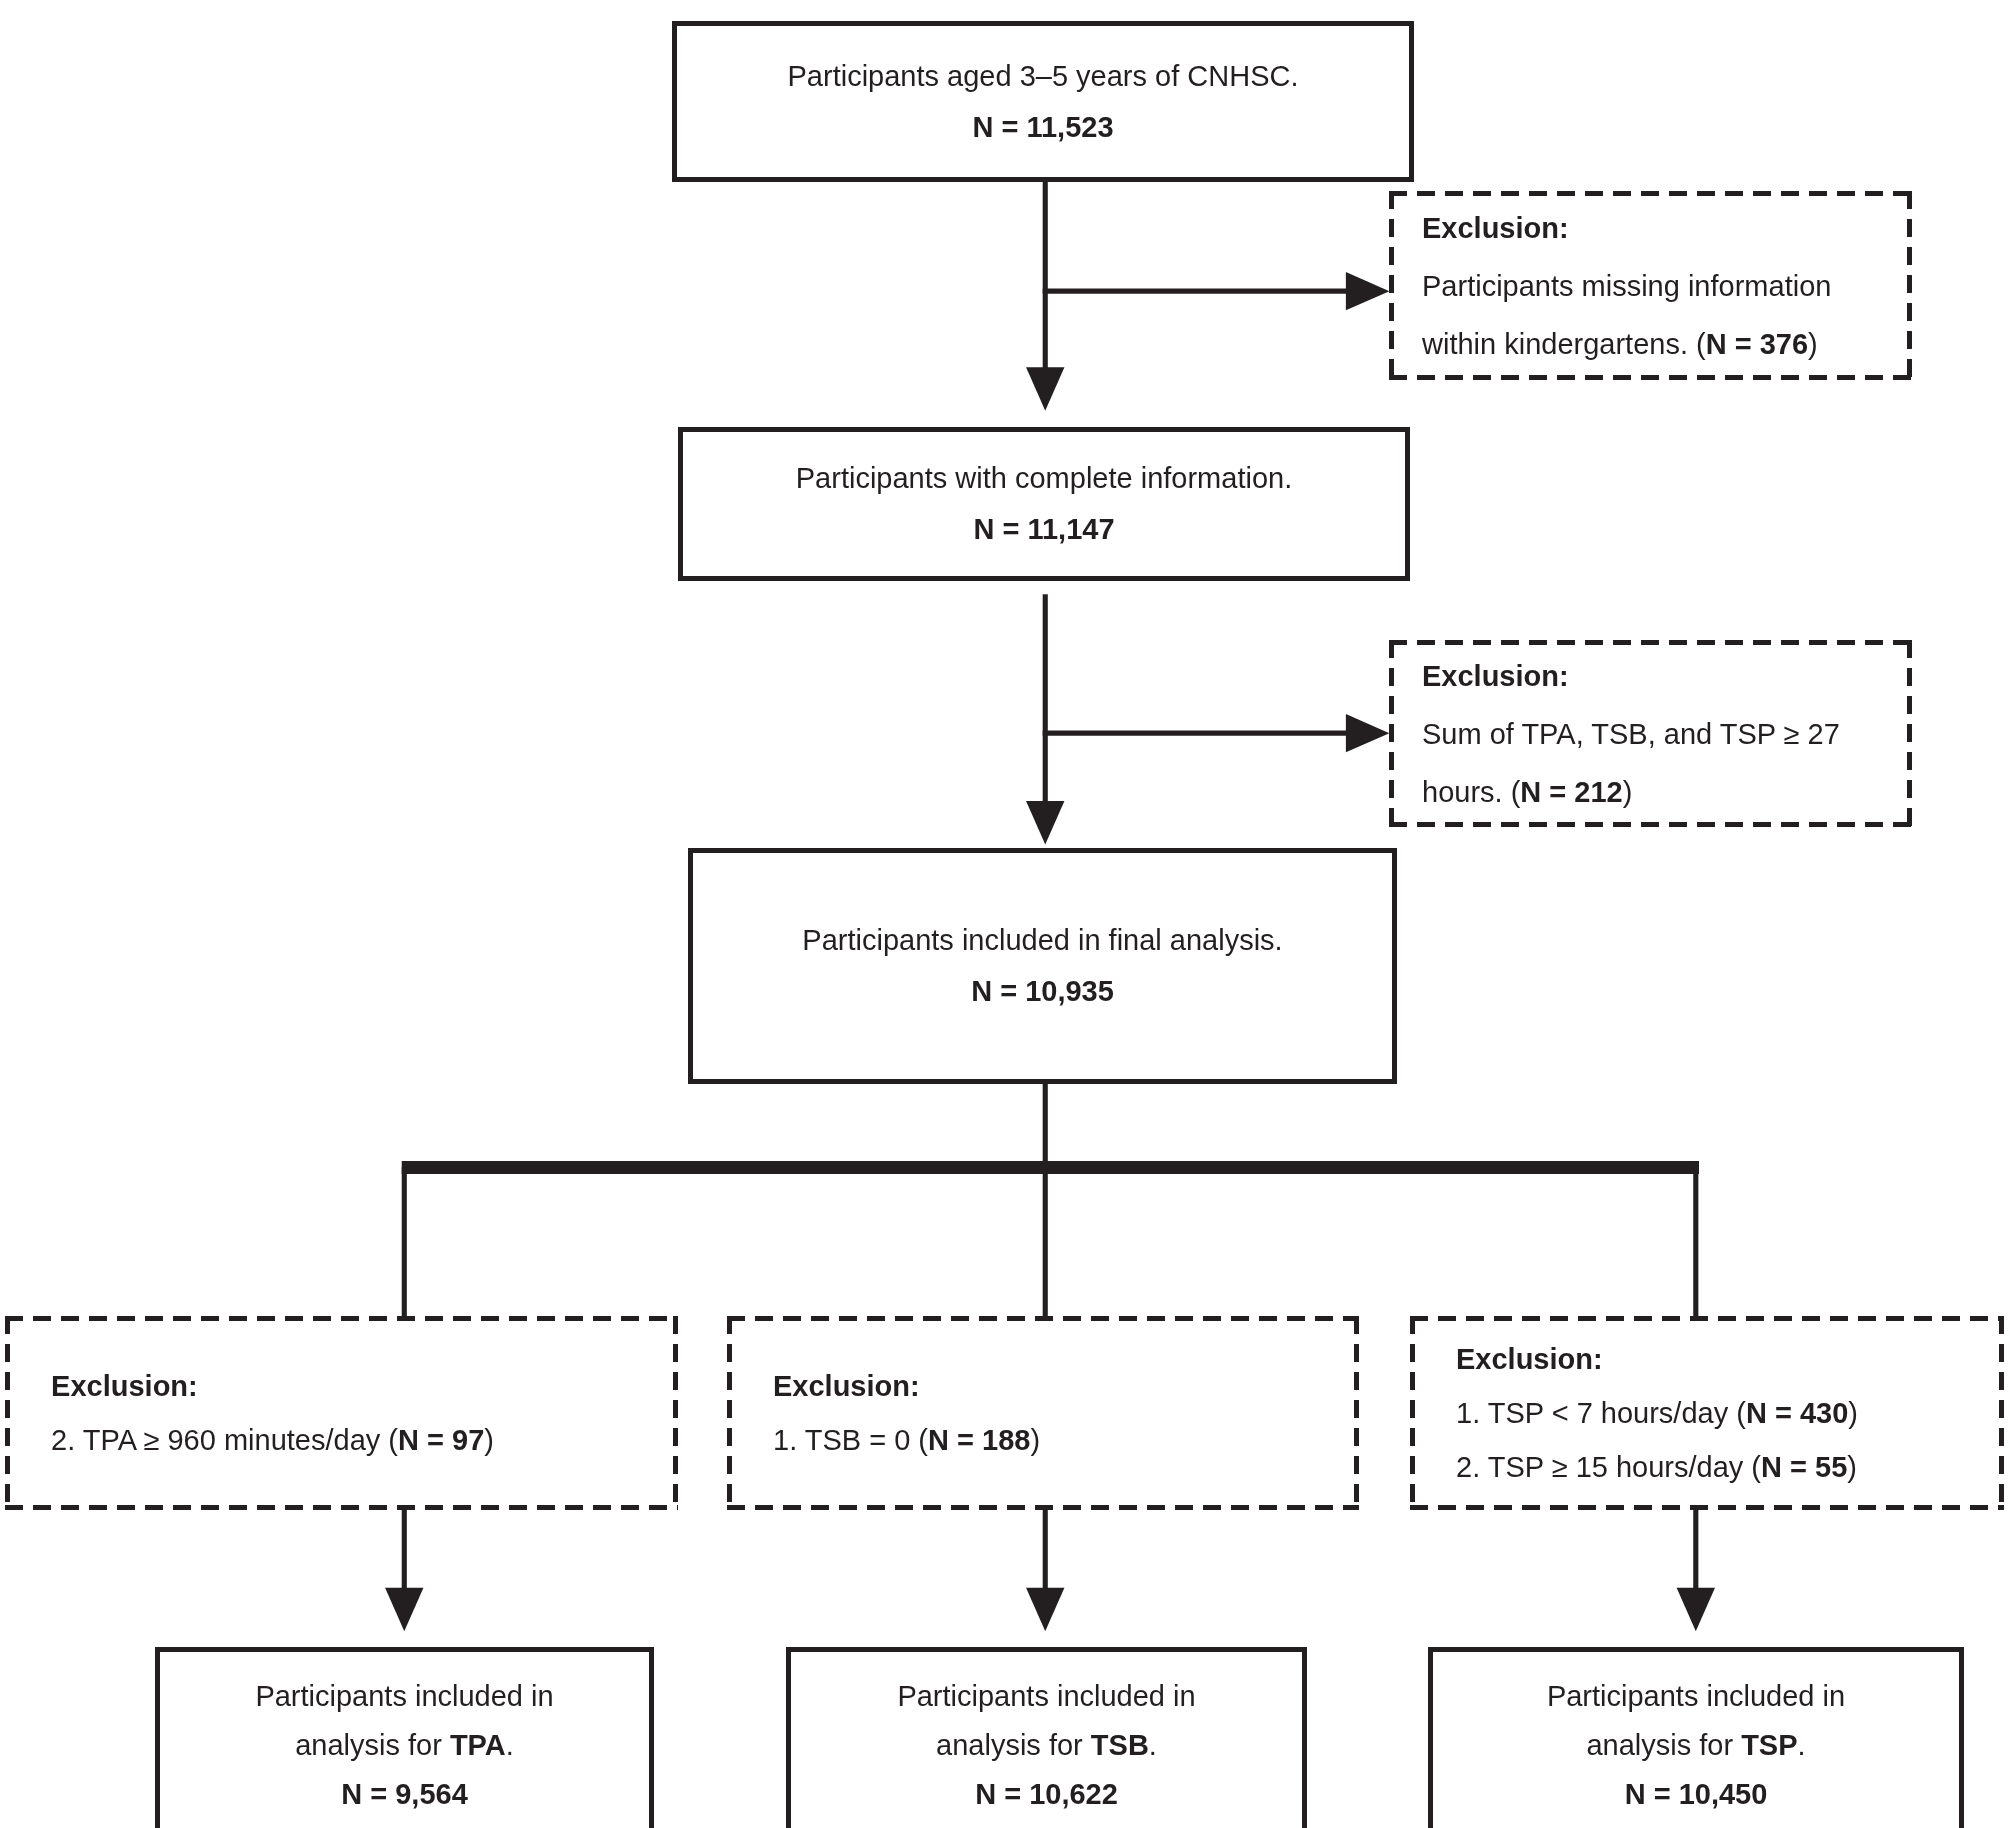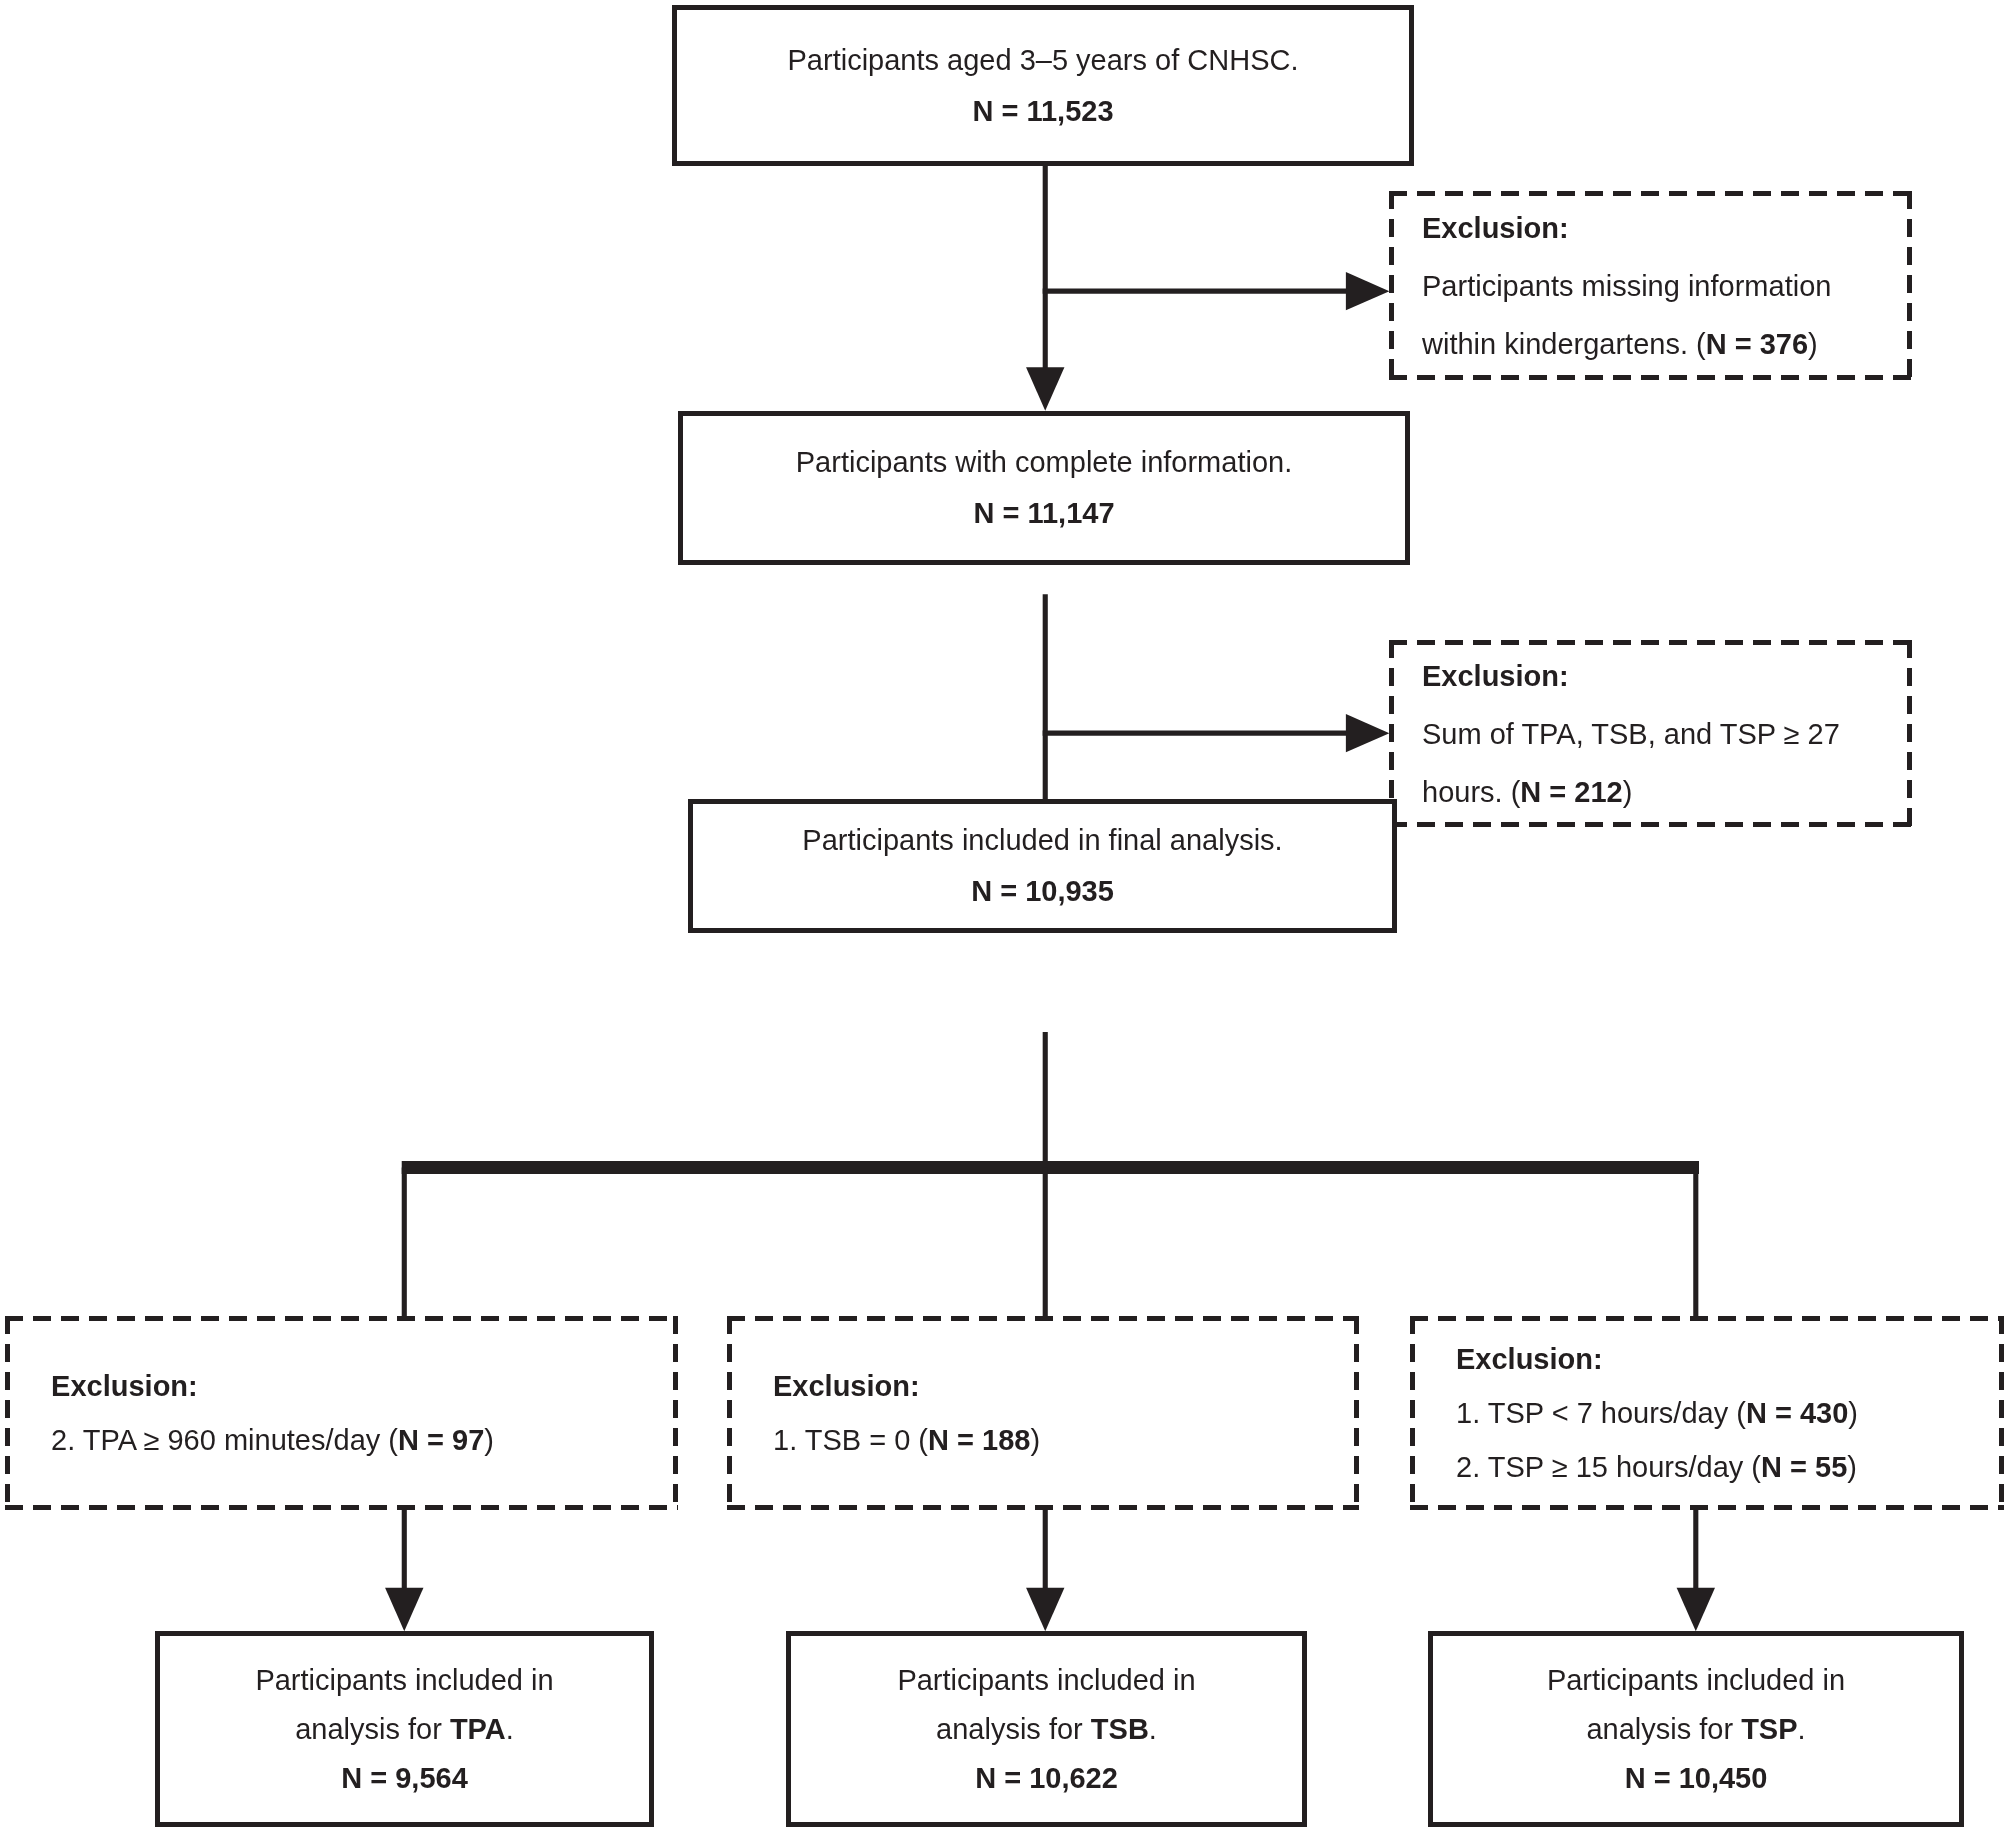--- a/index.html
+++ b/index.html
@@ -21,21 +21,21 @@
   .box {
     position: absolute;
     display: flex;
     flex-direction: column;
     justify-content: center;
     font-size: 29px;
     background: var(--paper);
   }
   .box .line { white-space: nowrap; }
   .strong { font-weight: 700; }
-  .solid { border: 5.1px solid var(--ink); }
+  .solid { border: 5.1px solid var(--ink); margin-top: 16px; }
   .solid-main, .solid-bottom { align-items: center; text-align: center; }
   .solid-main .line { line-height: 51px; }
   .solid-bottom .line { line-height: 49px; text-align: right; }
   .dashed {
     background-image:
       repeating-linear-gradient(to right, var(--ink) 0 18px, transparent 18px 28px),
       repeating-linear-gradient(to right, var(--ink) 0 18px, transparent 18px 28px),
       repeating-linear-gradient(to bottom, var(--ink) 0 18px, transparent 18px 28px),
       repeating-linear-gradient(to bottom, var(--ink) 0 18px, transparent 18px 28px);
     background-position: 0 0, 0 100%, 0 0, 100% 0;
@@ -45,21 +45,21 @@
   .excl-side { padding-left: 33px; padding-right: 6.4px; }
   .excl-side .line { line-height: 58px; }
   .excl-bottom { padding-left: 46px; padding-right: 6.4px; }
   .excl-bottom .line { line-height: 54px; }
 
   
   .pos-box-initial   { left: 672px; top: 5.1px;    width: 742px; height: 161px; }
   .pos-excl-missing  { left: 1389px; top: 191px;  width: 523px;  height: 189px; }
   .pos-box-complete  { left: 678px; top: 411px;  width: 732px; height: 154px; }
   .pos-excl-sum      { left: 1389px; top: 640px; width: 523px;  height: 187px; }
-  .pos-box-final     { left: 688px; top: 799px; width: 709px; height: 134px; }
+  .pos-box-final     { left: 688px; top: 832px; width: 709px; height: 236px; }
   .pos-excl-tpa      { left: 5.1px;    top: 1316px; width: 673px; height: 194px; }
   .pos-excl-tsb      { left: 727px; top: 1316px; width: 632px;  height: 194px; }
   .pos-excl-tsp      { left: 1410px; top: 1316px; width: 594px;  height: 194px; }
   .pos-box-tpa       { left: 155px;  top: 1631px; width: 499px;  height: 196px; }
   .pos-box-tsb       { left: 786px; top: 1631px; width: 521px;  height: 196px; }
   .pos-box-tsp       { left: 1428px; top: 1631px; width: 536px;  height: 196px; }
 </style>
 </head>
 <body>
 

